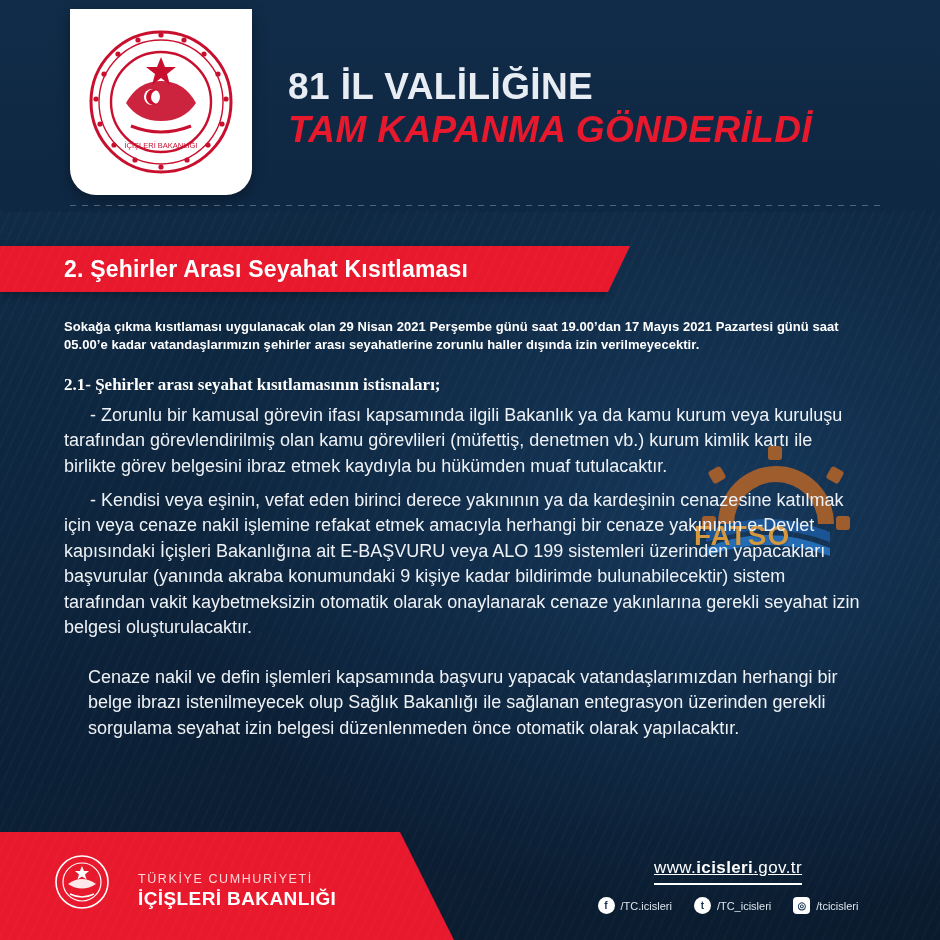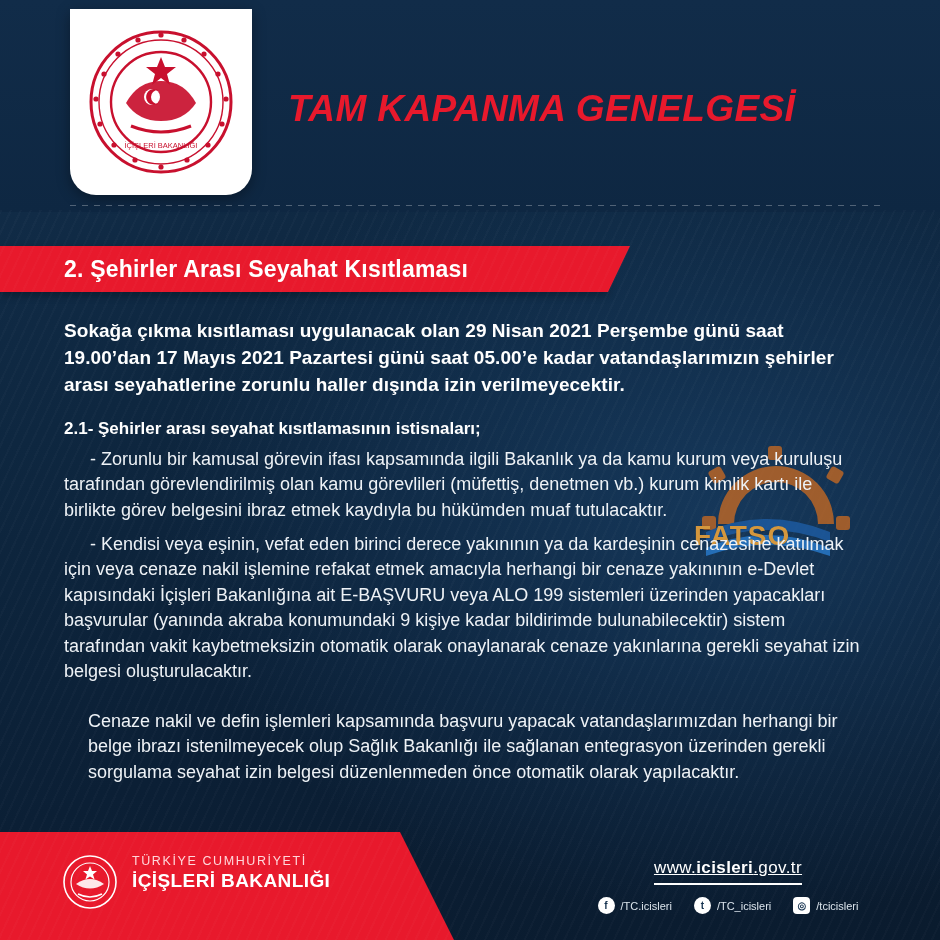--- a/index.html
+++ b/index.html
@@ -91,29 +91,30 @@
 
   
   .content {
     position: relative;
     padding: 26px 72px 0 64px;
     z-index: 3;
   }
   .p-bold {
     color: #ffffff;
     font-weight: bold;
-    font-size: 19px;
+    font-size: 13px;
     line-height: 1.42;
     letter-spacing: 0.05px;
   }
   .p-sub {
     color: #ffffff;
     font-weight: bold;
     font-size: 17px;
     margin-top: 20px;
+    font-family: Liberation Serif, serif;
   }
   .p-normal {
     color: #eef2f6;
     font-size: 18px;
     line-height: 1.42;
     margin-top: 12px;
   }
   .p-normal.indent { text-indent: 26px; margin-top: 8px; }
   .p-gap { margin-top: 24px; margin-left: 24px; }
 
@@ -151,22 +152,22 @@
   .footer-red::after {
     content: "";
     position: absolute;
     right: -54px; bottom: 0;
     width: 0; height: 0;
     border-bottom: 108px solid #e8192c;
     border-right: 54px solid transparent;
   }
   .footer-logo {
     position: absolute;
-    left: 62px; top: 22px;
-    display: flex; align-items: flex-start; gap: 14px;
+    left: 54px; top: 22px;
+    display: flex; align-items: flex-end; gap: 28px;
     z-index: 2;
   }
   .footer-logo svg { display: block; }
   .footer-brand-1 {
     color: #ffd7db; font-size: 12.5px; letter-spacing: 1.6px; font-weight: normal;
   }
   .footer-brand-2 {
     color: #ffffff; font-size: 19px; font-weight: bold; letter-spacing: 0.4px; margin-top: 2px;
   }
   .footer-right {
@@ -229,21 +230,22 @@
         </g>
         <path d="M75 30 L79 40 L90 40 L81 47 L84 58 L75 51 L66 58 L69 47 L60 40 L71 40 Z" fill="#c8102e"></path>
         <path d="M40 76 q12 -22 35 -22 q23 0 35 22 q-12 18 -35 18 q-23 0 -35 -18 Z" fill="#c8102e" opacity="0.92"></path>
         <circle cx="66" cy="70" r="8" fill="#ffffff"></circle>
         <path d="M72 63 a8 8 0 1 0 0 14 a6 6 0 1 1 0 -14 Z" fill="#c8102e"></path>
         <path d="M45 99 q30 12 60 0" fill="none" stroke="#c8102e" stroke-width="3"></path>
         <text x="75" y="121" font-size="7.5" fill="#c8102e" text-anchor="middle" font-family="Liberation Sans, sans-serif">İÇİŞLERİ BAKANLIĞI</text>
       </svg>
     </div>
     <div class="header-titles">
-      <div class="title-line title-2">TAM KAPANMA GENELGESİ</div>
+      <div class="title-line title-1">81 İL VALİLİĞİNE</div>
+      <div class="title-line title-2">TAM KAPANMA GÖNDERİLDİ</div>
     </div>
     <div class="hdr-divider"></div>
   </div>
 
   <div class="section-bar">
     <span class="section-title">2. Şehirler Arası Seyahat Kısıtlaması</span>
   </div>
 
   <div class="watermark">
     <svg width="240" height="150" viewBox="0 0 240 150">

